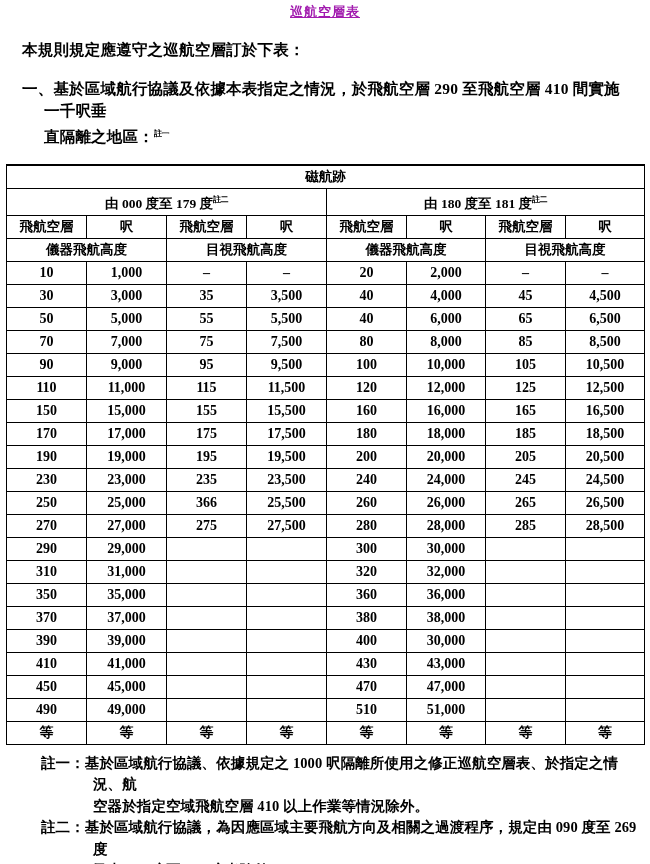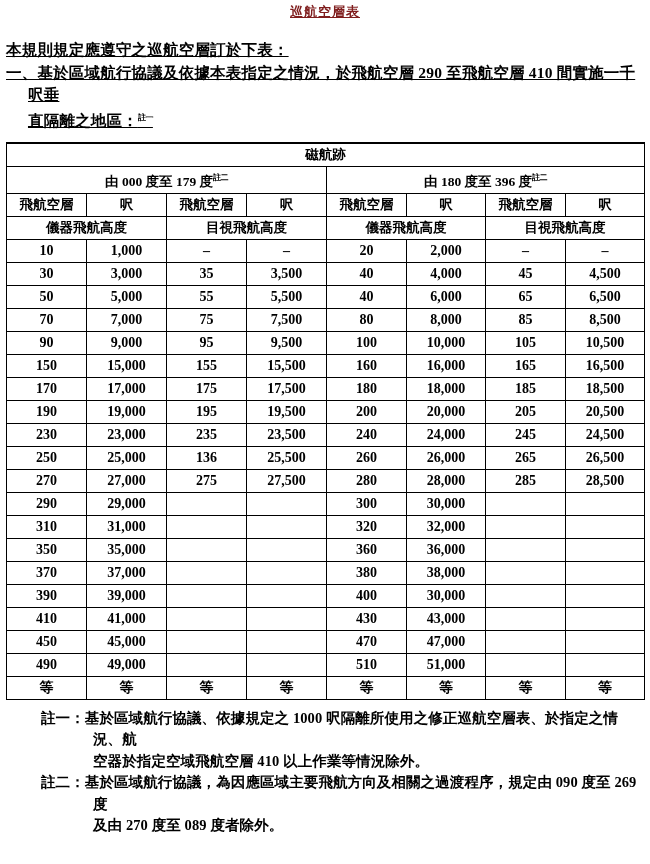--- a/index.html
+++ b/index.html
@@ -23,32 +23,31 @@
   }
   .doc-title {
     text-align: center;
     font-size: 13px;
     font-weight: bold;
     letter-spacing: 1px;
     text-decoration: underline;
     margin: 3px 0 0 0;
     padding-top: 1px;
     line-height: 16px;
-    color: #7f1d1d;
+    color: #a21caf;
   }
   .intro {
     margin-top: 19px;
     font-size: 15.5px;
     line-height: 22.5px;
     font-weight: bold;
     letter-spacing: 0.2px;
   }
   .intro p {
-    margin: 0;
-    text-decoration: underline;
+    margin: 16px;
   }
   .intro .para-2 {
     text-indent: 0;
     padding-left: 0;
   }
   .hang {
     display: block;
     padding-left: 22px;
     text-indent: -22px;
   }
@@ -154,21 +153,21 @@
         <col style="width:79px">
       <col style="width:80px">
         <col style="width:79px">
     </colgroup>
     <thead>
       <tr>
         <th class="hdr-top outer-top" colspan="8">磁航跡</th>
       </tr>
       <tr>
         <th class="hdr-dir" colspan="4"><span>由 000 度至 179 度</span><sup class="note">註二</sup></th>
-        <th class="hdr-dir grp-sep" colspan="4"><span>由 180 度至 396 度</span><sup class="note">註二</sup></th>
+        <th class="hdr-dir grp-sep" colspan="4"><span>由 180 度至 181 度</span><sup class="note">註二</sup></th>
       </tr>
       <tr>
         <th class="hdr-unit">飛航空層</th>
         <th class="hdr-unit">呎</th>
         <th class="hdr-unit">飛航空層</th>
         <th class="hdr-unit">呎</th>
         <th class="hdr-unit grp-sep">飛航空層</th>
         <th class="hdr-unit">呎</th>
         <th class="hdr-unit">飛航空層</th>
         <th class="hdr-unit">呎</th>
@@ -225,20 +224,30 @@
           <td class="row-cell">90</td>
           <td class="row-cell">9,000</td>
           <td class="row-cell">95</td>
           <td class="row-cell">9,500</td>
           <td class="row-cell grp-sep">100</td>
           <td class="row-cell">10,000</td>
           <td class="row-cell">105</td>
           <td class="row-cell">10,500</td>
         </tr>
         <tr>
+          <td class="row-cell">110</td>
+          <td class="row-cell">11,000</td>
+          <td class="row-cell">115</td>
+          <td class="row-cell">11,500</td>
+          <td class="row-cell grp-sep">120</td>
+          <td class="row-cell">12,000</td>
+          <td class="row-cell">125</td>
+          <td class="row-cell">12,500</td>
+        </tr>
+        <tr>
           <td class="row-cell">150</td>
           <td class="row-cell">15,000</td>
           <td class="row-cell">155</td>
           <td class="row-cell">15,500</td>
           <td class="row-cell grp-sep">160</td>
           <td class="row-cell">16,000</td>
           <td class="row-cell">165</td>
           <td class="row-cell">16,500</td>
         </tr>
         <tr>
@@ -267,21 +276,21 @@
           <td class="row-cell">235</td>
           <td class="row-cell">23,500</td>
           <td class="row-cell grp-sep">240</td>
           <td class="row-cell">24,000</td>
           <td class="row-cell">245</td>
           <td class="row-cell">24,500</td>
         </tr>
         <tr>
           <td class="row-cell">250</td>
           <td class="row-cell">25,000</td>
-          <td class="row-cell">136</td>
+          <td class="row-cell">366</td>
           <td class="row-cell">25,500</td>
           <td class="row-cell grp-sep">260</td>
           <td class="row-cell">26,000</td>
           <td class="row-cell">265</td>
           <td class="row-cell">26,500</td>
         </tr>
         <tr>
           <td class="row-cell">270</td>
           <td class="row-cell">27,000</td>
           <td class="row-cell">275</td>

